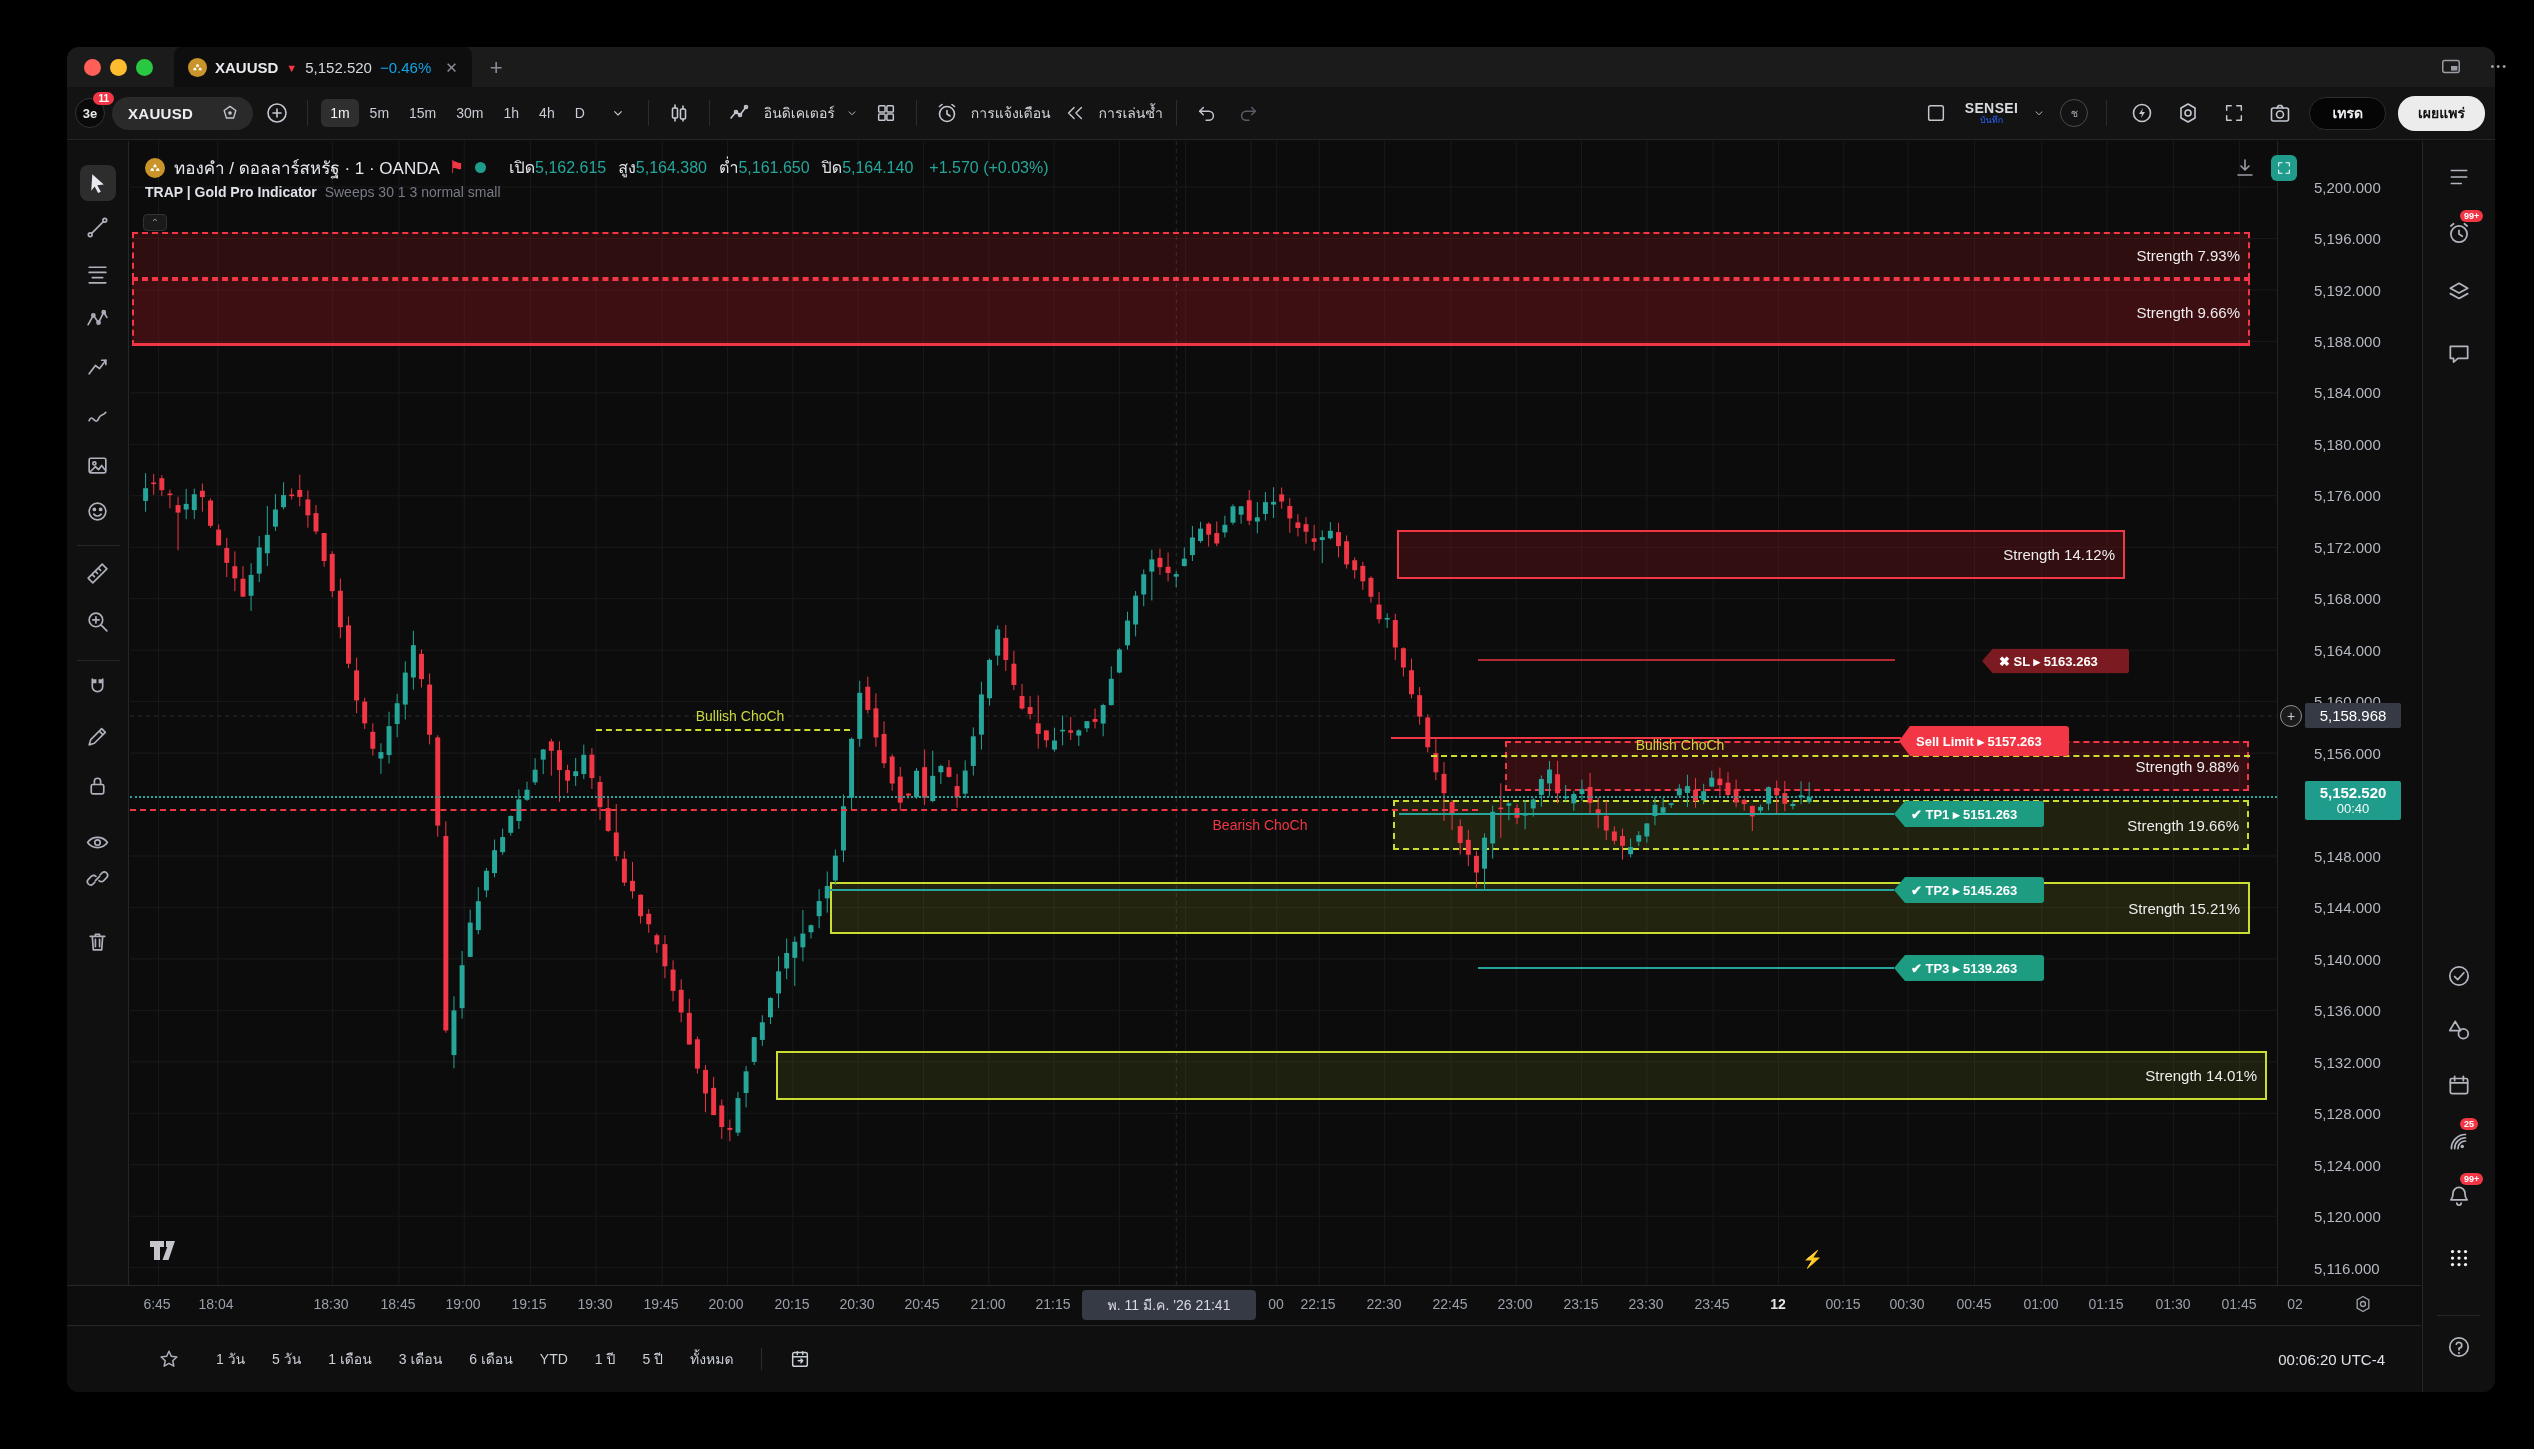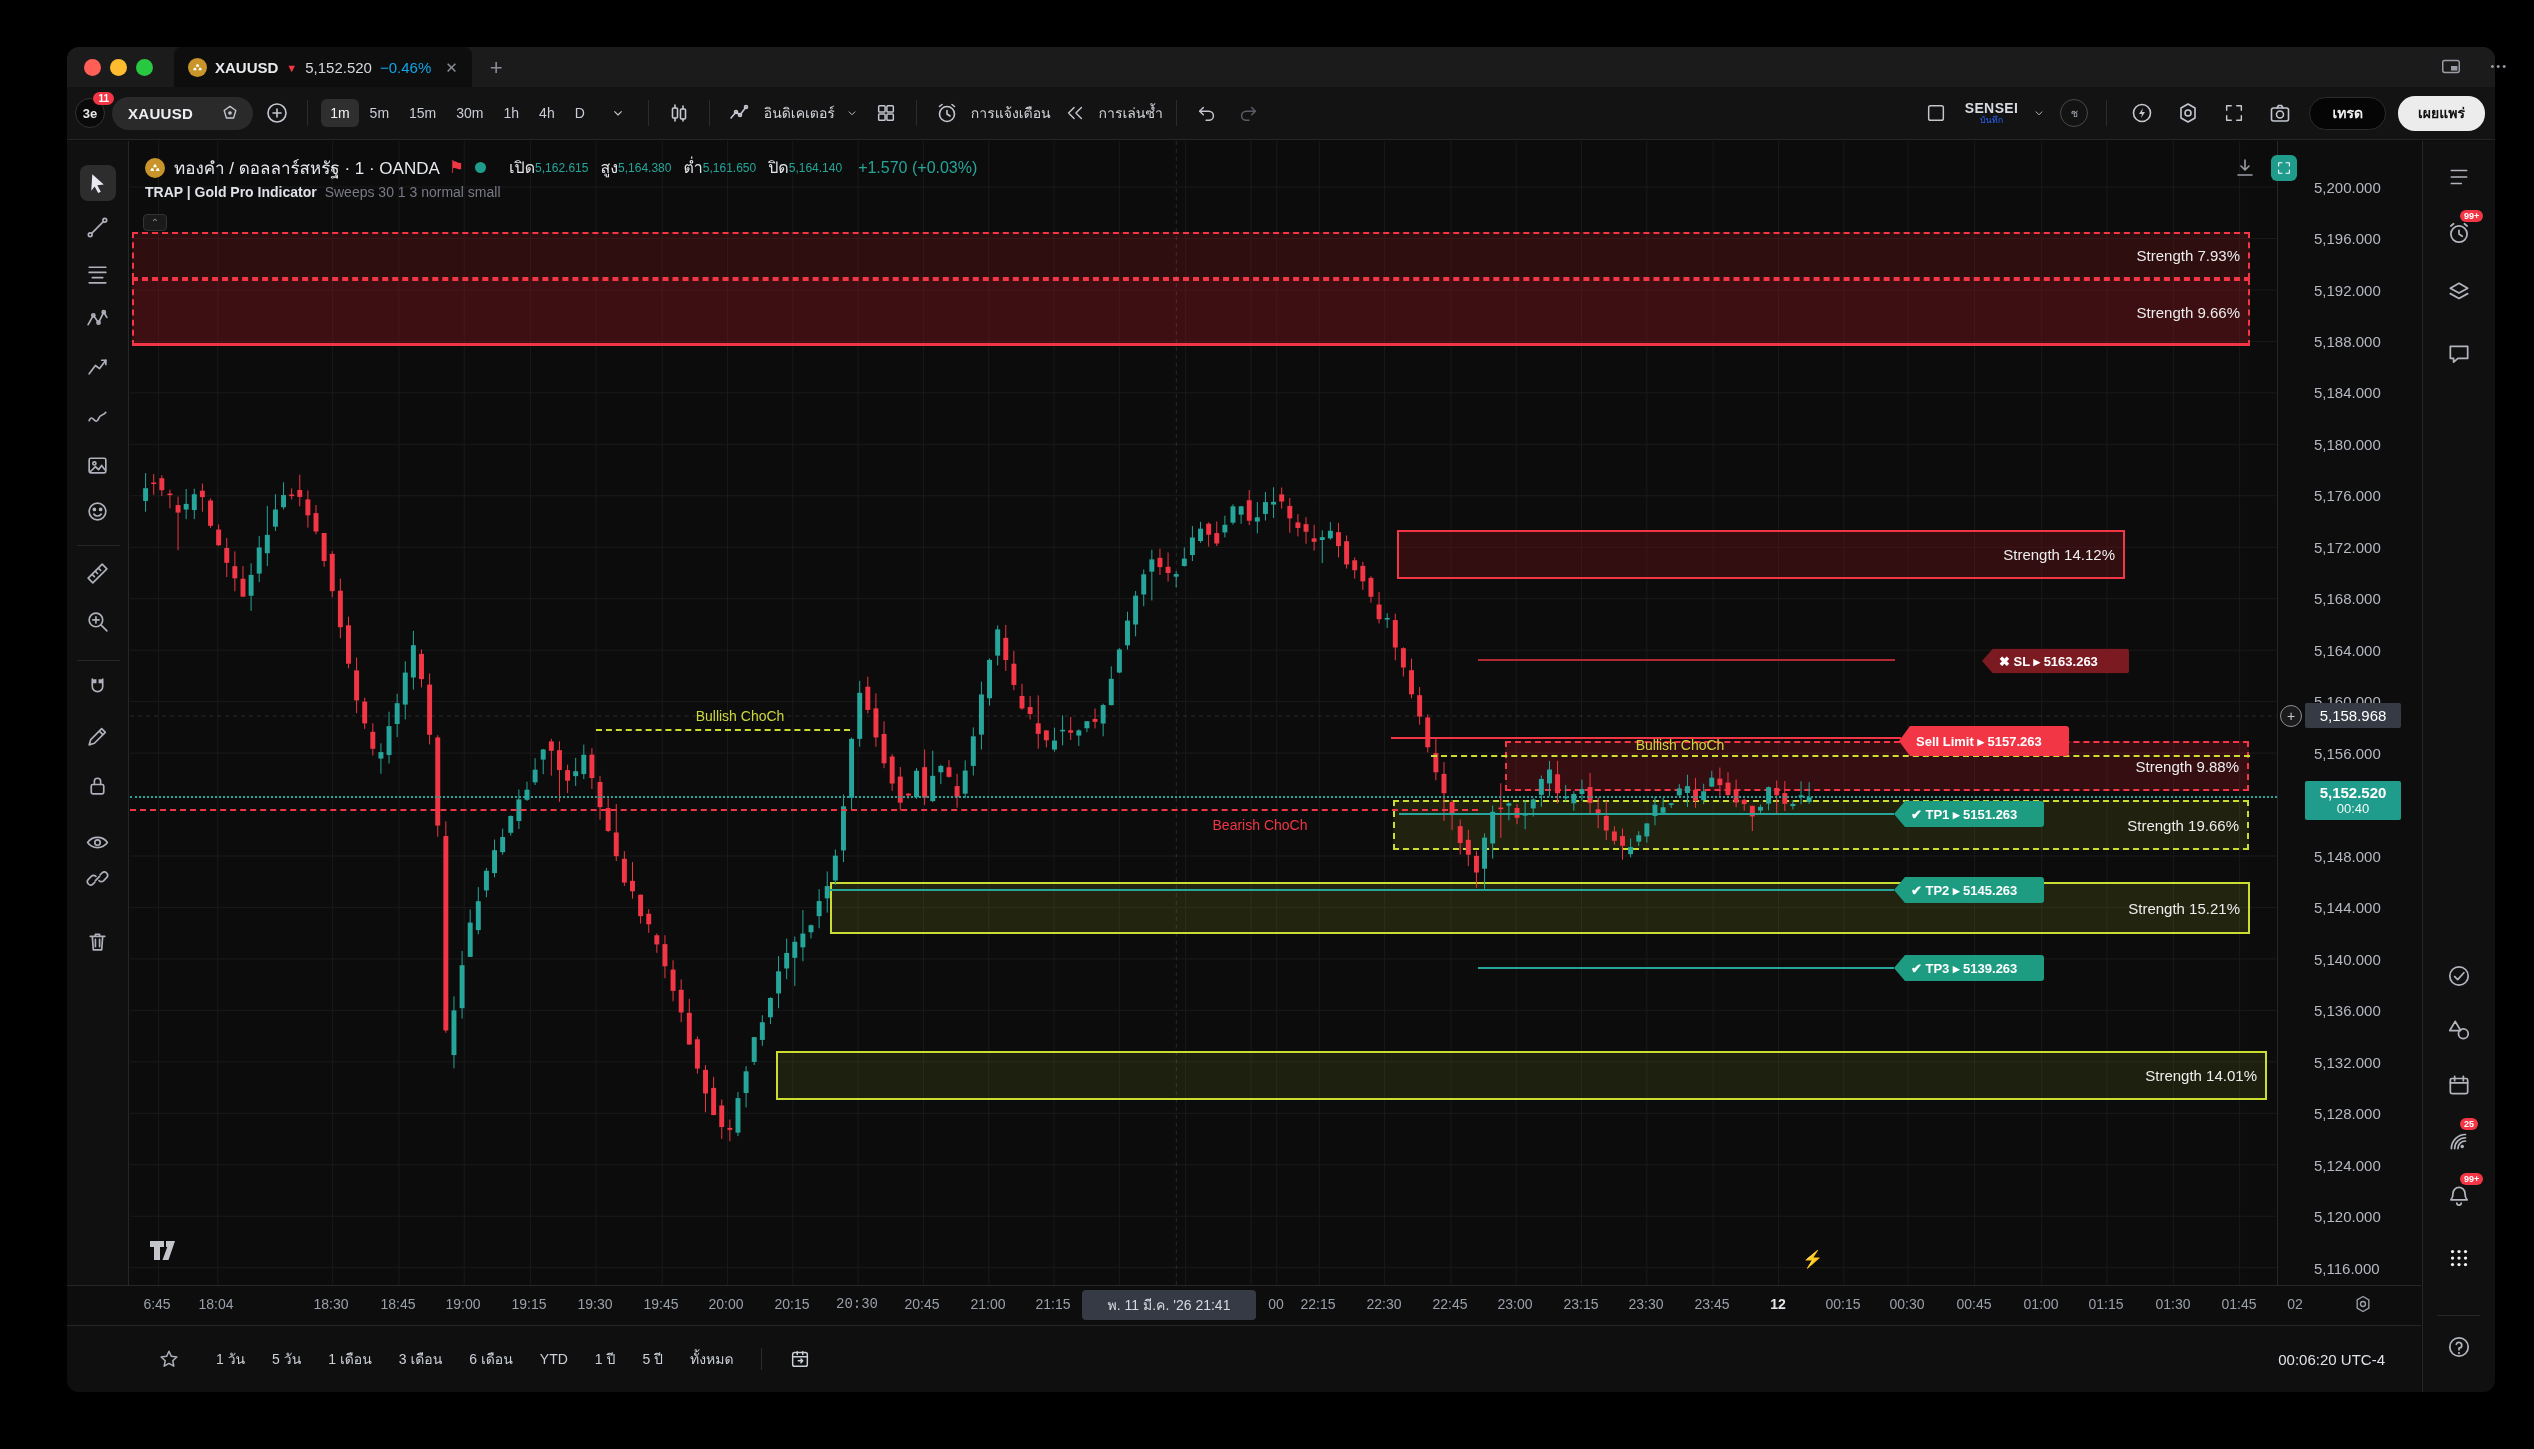--- a/index.html
+++ b/index.html
@@ -56,21 +56,21 @@
   .rs-item{position:absolute;left:50%;transform:translate(-50%,-50%);color:#b2b5be;width:30px;height:30px;display:flex;align-items:center;justify-content:center}
   .rs-item .badge{position:absolute;top:-8px;left:16px;background:#f23645;color:#fff;border-radius:8px;font-size:9px;padding:1px 4px;font-weight:700}
   .rs-item.active{color:#f0f2f5}
 
   
   #legend{position:absolute;left:145px;top:154px;display:flex;align-items:center;gap:9px;white-space:nowrap}
   #legend .title{color:#e6e9ef;font-size:17px}
   #legend .flag{color:#f23645;font-size:17px}
   #legend .dot{width:11px;height:11px;border-radius:50%;background:#1e9c8c;margin:0 2px}
   #legend .olabel{color:#e2e5ea;font-size:16px;margin-left:12px}
-  #legend .oval{color:#26a69a;font-size:12px}
+  #legend .oval{color:#26a69a;font-size:16px}
   #legend .ochg{color:#26a69a;font-size:16px;margin-left:7px}
   #legend2{position:absolute;left:145px;top:184px;display:flex;gap:8px;white-space:nowrap}
   #legend2 .n{color:#dfe2e8;font-size:14px;font-weight:600}
   #legend2 .p{color:#787b86;font-size:14px}
   #legend-collapse{position:absolute;left:143px;top:214px;width:24px;height:17px;border:1px solid #333;border-radius:4px;background:#1a1a1a;color:#8b8e97;font-size:10px;display:flex;align-items:center;justify-content:center}
 
   
   .zone{position:absolute;display:flex;align-items:center;justify-content:flex-end;padding-right:8px}
   .zlabel{font-size:15px;color:#ededed;white-space:nowrap}
   .hline{position:absolute;height:0}
@@ -935,21 +935,21 @@
       <div class="ttick" style="left: 90px;">6:45</div>
       <div class="ttick" style="left: 149px;">18:04</div>
       <div class="ttick" style="left: 264px;">18:30</div>
       <div class="ttick" style="left: 331px;">18:45</div>
       <div class="ttick" style="left: 396px;">19:00</div>
       <div class="ttick" style="left: 462px;">19:15</div>
       <div class="ttick" style="left: 528px;">19:30</div>
       <div class="ttick" style="left: 594px;">19:45</div>
       <div class="ttick" style="left: 659px;">20:00</div>
       <div class="ttick" style="left: 725px;">20:15</div>
-      <div class="ttick" style="left: 790px; font-family: Liberation Mono, monospace;">20:30</div>
+      <div class="ttick" style="left: 790px;">20:30</div>
       <div class="ttick" style="left: 855px;">20:45</div>
       <div class="ttick" style="left: 921px;">21:00</div>
       <div class="ttick" style="left: 986px;">21:15</div>
       <div class="ttick" style="left: 1209px;">00</div>
       <div class="ttick" style="left: 1251px;">22:15</div>
       <div class="ttick" style="left: 1317px;">22:30</div>
       <div class="ttick" style="left: 1383px;">22:45</div>
       <div class="ttick" style="left: 1448px;">23:00</div>
       <div class="ttick" style="left: 1514px;">23:15</div>
       <div class="ttick" style="left: 1579px;">23:30</div>

